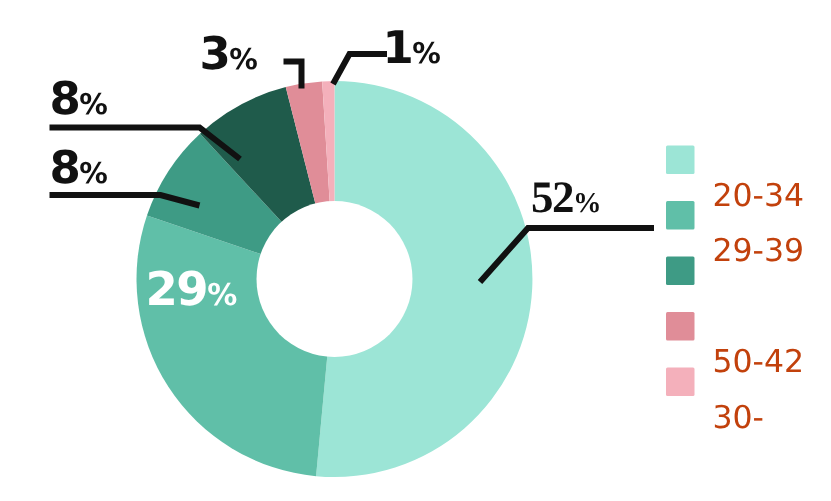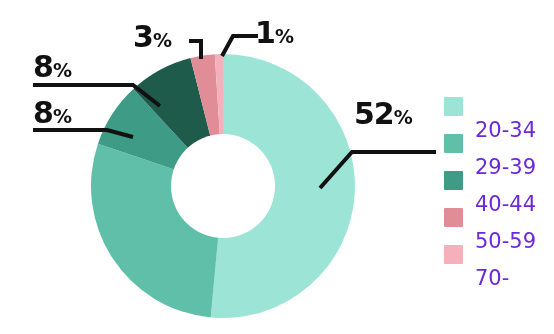--- a/index.html
+++ b/index.html
@@ -48,21 +48,21 @@
     height:37px;
   }
   .legend-swatch{
     width:19px;height:19px;
     flex:0 0 19px;
     border-radius:1px;
   }
   .legend-text{
     margin-left:12px;
     font-size:21px;
-    color:#6d28d9;
+    color:#c2410c;
     font-family:"DejaVu Sans", sans-serif;
     line-height:1;
     white-space:nowrap;
     margin-top:48px;
   }
 </style>
 </head>
 <body>
 
 <div id="root">
@@ -86,24 +86,27 @@
         <path d="M 160,106 L 133,85 L 33,85"></path>
 
         <path d="M 133,137 L 107,130 L 33,130"></path>
 
         <path d="M 189,41 L 201,41 L 201,59"></path>
 
         <path d="M 258,36 L 233,36 L 222,56"></path>
       </g>
     </svg>
 
-    <div class="pct-label" style="left:354px;top:99px;">
+    <div class="pct-label" style="left:354px;top:117px;font-family:Liberation Serif, serif;">
       <span class="num">52</span><span class="sym">%</span>
     </div>
 
+    <div class="pct-inside" style="left:97px;top:178px;">
+      <span class="num">29</span><span class="sym">%</span>
+    </div>
 
     <div class="pct-label" style="left:33px;top:52px;">
       <span class="num">8</span><span class="sym">%</span>
     </div>
 
     <div class="pct-label" style="left:33px;top:98px;">
       <span class="num">8</span><span class="sym">%</span>
     </div>
 
     <div class="pct-label" style="left:133px;top:22px;">
@@ -120,25 +123,24 @@
       <div class="legend-row">
         <span class="legend-swatch" style="background: rgb(156, 229, 214);"></span>
         <span class="legend-text">20-34</span>
       </div>
       <div class="legend-row">
         <span class="legend-swatch" style="background: rgb(96, 191, 168);"></span>
         <span class="legend-text">29-39</span>
       </div>
       <div class="legend-row">
         <span class="legend-swatch" style="background: rgb(62, 155, 133);"></span>
-        <span class="legend-text">40-44</span>
       </div>
       <div class="legend-row">
         <span class="legend-swatch" style="background: rgb(224, 141, 152);"></span>
-        <span class="legend-text">50-59</span>
+        <span class="legend-text">50-42</span>
       </div>
       <div class="legend-row">
         <span class="legend-swatch" style="background: rgb(244, 176, 187);"></span>
-        <span class="legend-text">70-</span>
+        <span class="legend-text">30-</span>
       </div>
     </div>
 
 </div>
 
 </body></html>

